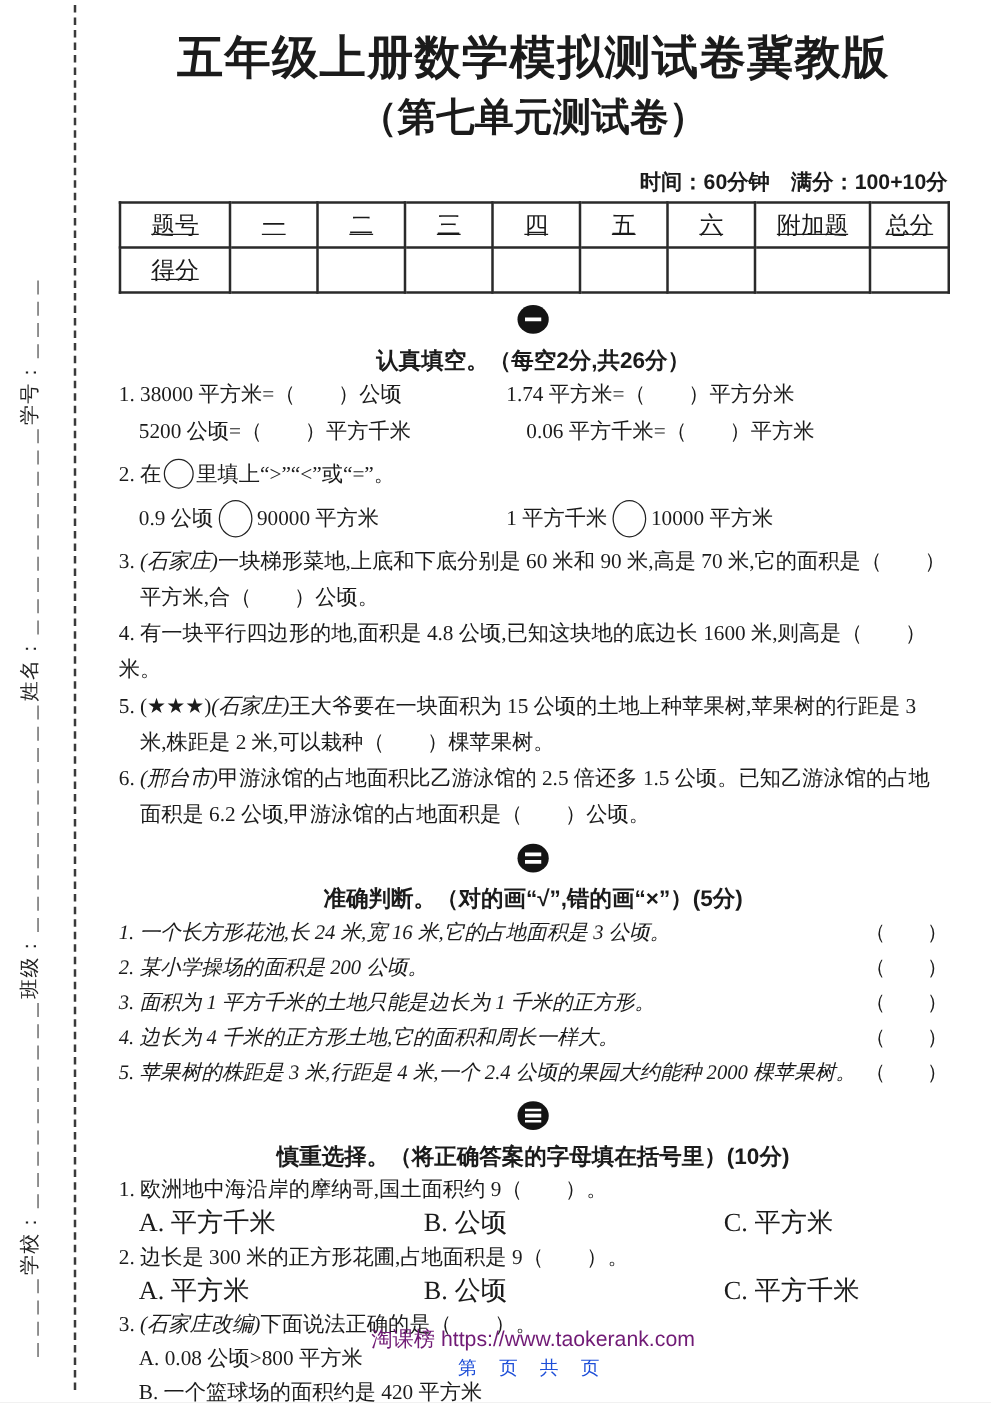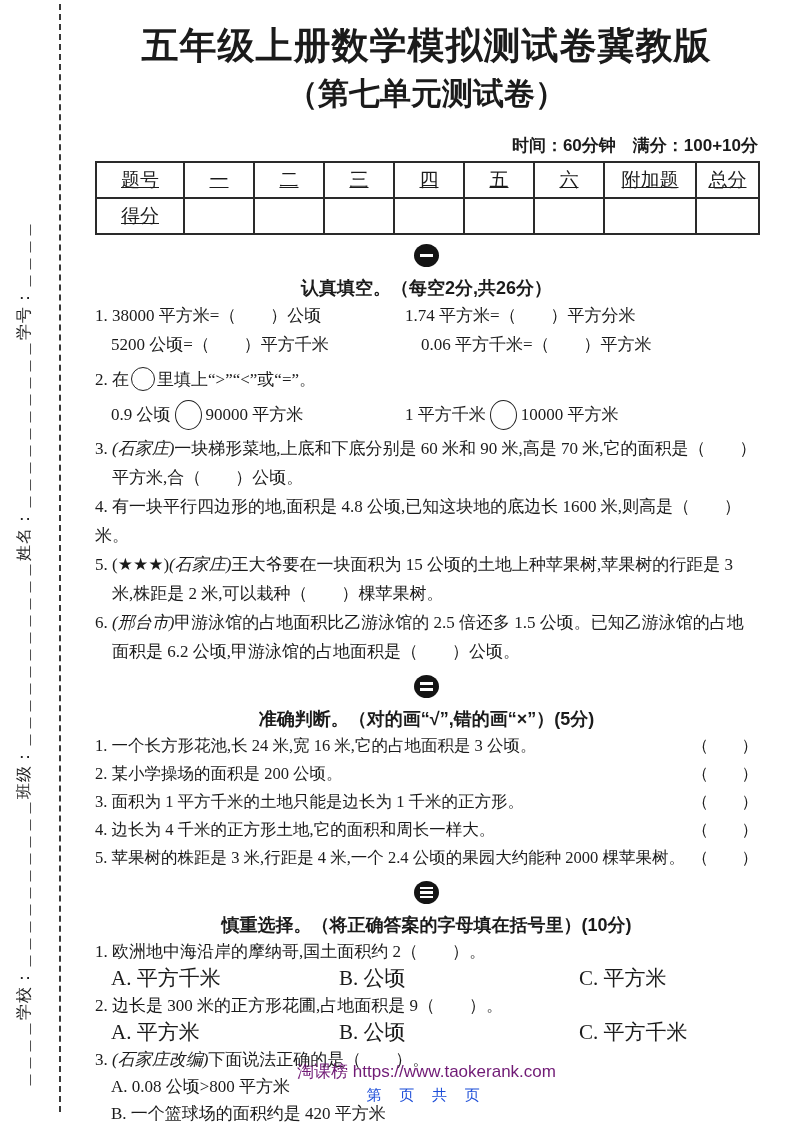--- a/index.html
+++ b/index.html
@@ -67,21 +67,21 @@
   .cmp-row .citem.first { width:294px; flex:0 0 auto; }
   .circle {
     display:inline-block; width:25px; height:28px; border:1.7px solid #222;
     border-radius:50%; margin:0 4px; flex:0 0 auto;
   }
   .circle.small {
     width:22px; height:22px; margin:0 2px; vertical-align:-6px;
   }
 
   .judge { display:flex; font-size:16.5px; line-height:28px; }
-  .judge .jt { flex:1 1 auto; }
+  .judge .jt { flex:1 1 auto;font-style:italic; }
   .judge .jb { flex:0 0 auto; padding-left:6px; }
 
   .opt-row { display:flex; font-size:21px; line-height:27px; padding-left:16px; }
   .opt-row .o1 { width:228px; flex:0 0 auto; }
   .opt-row .o2 { width:240px; flex:0 0 auto; }
   .s3line { font-size:17px; line-height:27px; }
 
   .footer { position:absolute; left:95px; width:663px; top:1060px; text-align:center; }
   .footer .site {
     font-family:"Liberation Sans", sans-serif; color:#701a75;
@@ -220,21 +220,21 @@
 
     <div class="sec-head">
       <span class="sec-icon three">
           <span class="bar"></span>
           <span class="bar"></span>
           <span class="bar"></span>
         </span>
       <span>慎重选择。（将正确答案的字母填在括号里）(10分)</span>
     </div>
 
-    <div class="s3line">1. 欧洲地中海沿岸的摩纳哥,国土面积约 2（　　）。</div>
+    <div class="s3line">1. 欧洲地中海沿岸的摩纳哥,国土面积约 9（　　）。</div>
     <div class="opt-row">
       <span class="o1">A. 平方千米</span>
       <span class="o2">B. 公顷</span>
       <span>C. 平方米</span>
     </div>
 
     <div class="s3line">2. 边长是 300 米的正方形花圃,占地面积是 9（　　）。</div>
     <div class="opt-row">
       <span class="o1">A. 平方米</span>
       <span class="o2">B. 公顷</span>

